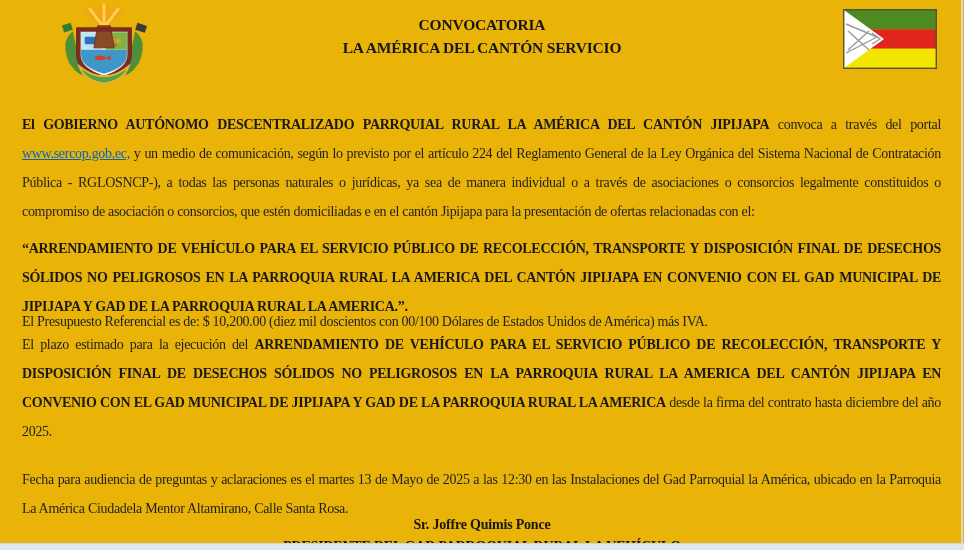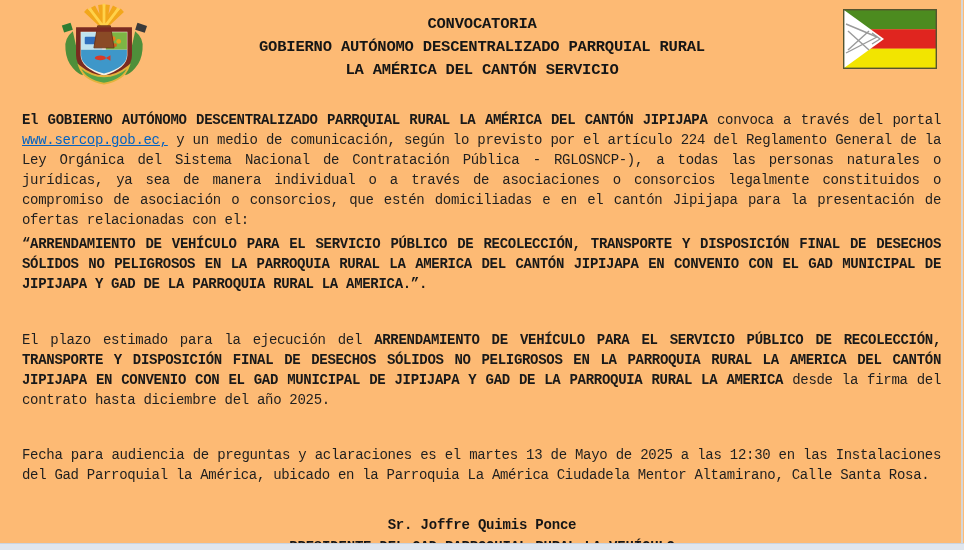--- a/index.html
+++ b/index.html
@@ -1,20 +1,20 @@
 <!DOCTYPE html>
 <html><head>
 <meta charset="utf-8">
 <style>
   html,body { margin:0; padding:0; background:#ffffff; }
   .page {
     position:relative;
     width:964px; height:550px;
-    background:#fdba74;
-    font-family:Liberation Mono, monospace;
+    background:#eab308;
+    font-family:Liberation Serif, serif;
     color:#1f1f1f;
     overflow:hidden;
   }
 
   
   .emblem { position:absolute; left:58px; top:2px; width:92px; height:88px; }
   .emblem svg { width:100%; height:100%; }
   .flag { position:absolute; left:843px; top:9px; width:94px; height:60px; }
   .flag svg { width:100%; height:100%; display:block; }
 
@@ -25,30 +25,30 @@
     font-size:15.5px;
     line-height:23px;
     letter-spacing:-0.2px;
     color:#161616;
   }
 
   
   .para {
     position:absolute; left:22px; right:23px;
     font-size:14px;
-    line-height:20px;
+    line-height:29px;
     letter-spacing:-0.3px;
     text-align:justify;
     color:#1f1f1f;
   }
   .p1 { top:96px; }
   .p2 { top:220px; font-weight:700; color:#191919; }
   .p3 { top:293px; }
   .p4 { top:316px; }
-  .p5 { top:431px; }
+  .p5 { top:451px; }
 
   .b { font-weight:700; color:#191919; }
   a.doclink {
     color:#0563C1;
     text-decoration:underline;
     cursor:pointer;
   }
 
   .signature {
     position:absolute; left:0; right:0; top:514px;
@@ -101,21 +101,20 @@
       <polygon points="43,26 57,26 61,50 39,50" fill="#8a4a26" stroke="#6d3318" stroke-width="1"></polygon>
 
       <path d="M22,30 h56 v28 q0,16 -28,25 q-28,-9 -28,-25 z" fill="none" stroke="#7b2b20" stroke-width="5"></path>
 
       <path d="M23,70 q27,22 54,0 q-5,15 -27,19 q-22,-4 -27,-19 z" fill="#55a347" stroke="#e3b33c" stroke-width="2"></path>
     </svg>
   </div>
 
   <div class="title-block">
     <div>CONVOCATORIA</div>
-    <div>GOBIERNO AUTÓNOMO DESCENTRALIZADO PARRQUIAL RURAL</div>
     <div>LA AMÉRICA DEL CANTÓN SERVICIO</div>
   </div>
 
   <div class="flag">
     <svg viewBox="0 0 94 60" aria-hidden="true">
       <rect x="1" y="1" width="92" height="19.3" fill="#4C8B1F"></rect>
       <rect x="1" y="20.3" width="92" height="19.4" fill="#E0251F"></rect>
       <rect x="1" y="39.7" width="92" height="19.3" fill="#F2E500"></rect>
       <polygon points="1,1 41,30 1,59" fill="#ffffff"></polygon>
       <g stroke="#9a9a9a" stroke-width="1.4" fill="none">
@@ -126,20 +125,21 @@
         <path d="M29,24 L37,30 L29,35"></path>
       </g>
       <rect x="0.7" y="0.7" width="92.6" height="58.6" fill="none" stroke="#55552f" stroke-width="1.4"></rect>
     </svg>
   </div>
 
   <p class="para p1"><span class="b">El GOBIERNO AUTÓNOMO DESCENTRALIZADO PARRQUIAL RURAL LA AMÉRICA DEL CANTÓN JIPIJAPA</span><span> convoca a través del portal </span><a class="doclink">www.sercop.gob.ec,</a><span> y un medio de comunicación, según lo previsto por el artículo 224 del Reglamento General de la Ley Orgánica del Sistema Nacional de Contratación Pública - RGLOSNCP-), a todas las personas naturales o jurídicas, ya sea de manera individual o a través de asociaciones o consorcios legalmente constituidos o compromiso de asociación o consorcios, que estén domiciliadas e en el cantón Jipijapa para la presentación de ofertas relacionadas con el:</span></p>
 
   <p class="para p2">“ARRENDAMIENTO DE VEHÍCULO PARA EL SERVICIO PÚBLICO DE RECOLECCIÓN, TRANSPORTE Y DISPOSICIÓN FINAL DE DESECHOS SÓLIDOS NO PELIGROSOS EN LA PARROQUIA RURAL LA AMERICA DEL CANTÓN JIPIJAPA EN CONVENIO CON EL GAD MUNICIPAL DE JIPIJAPA Y GAD DE LA PARROQUIA RURAL LA AMERICA.”.</p>
 
+  <p class="para p3">El Presupuesto Referencial es de: $ 10,200.00 (diez mil doscientos con 00/100 Dólares de Estados Unidos de América) más IVA.</p>
 
   <p class="para p4"><span>El plazo estimado para la ejecución del </span><span class="b">ARRENDAMIENTO DE VEHÍCULO PARA EL SERVICIO PÚBLICO DE RECOLECCIÓN, TRANSPORTE Y DISPOSICIÓN FINAL DE DESECHOS SÓLIDOS NO PELIGROSOS EN LA PARROQUIA RURAL LA AMERICA DEL CANTÓN JIPIJAPA EN CONVENIO CON EL GAD MUNICIPAL DE JIPIJAPA Y GAD DE LA PARROQUIA RURAL LA AMERICA</span><span> desde la firma del contrato hasta diciembre del año 2025.</span></p>
 
   <p class="para p5">Fecha para audiencia de preguntas y aclaraciones es el martes 13 de Mayo de 2025 a las 12:30 en las Instalaciones del Gad Parroquial la América, ubicado en la Parroquia La América Ciudadela Mentor Altamirano, Calle Santa Rosa.</p>
 
   <div class="signature">
     <div>Sr. Joffre Quimis Ponce</div>
     <div>PRESIDENTE DEL GAD PARROQUIAL RURAL LA VEHÍCULO</div>
   </div>
 

